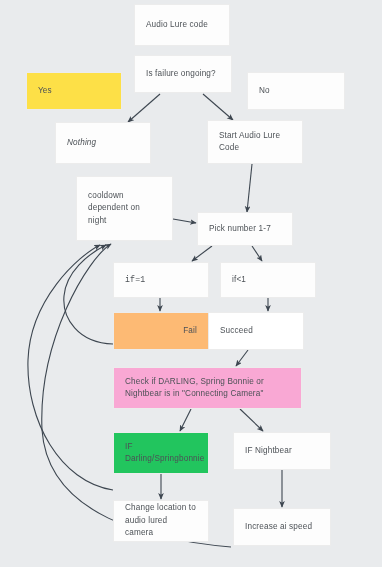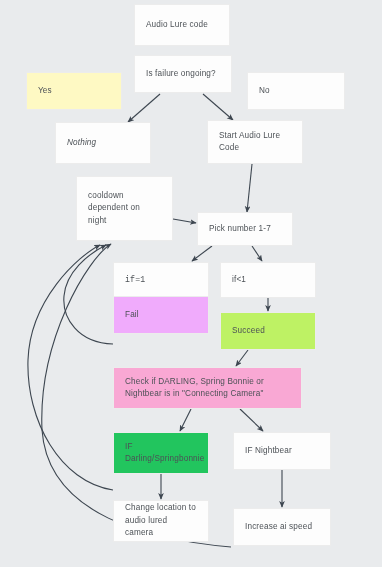--- a/index.html
+++ b/index.html
@@ -77,21 +77,21 @@
         <path d="M 231 547 C 150 540 48 516 42 430 C 38 340 88 258 111 244" fill="none" stroke="#3d4650" stroke-width="1.1" marker-end="url(#arrowhead)"></path>
       </g>
   </svg>
   <div id="node-layer">
       <div class="node" style="left: 134px; top: 4px; width: 96px; height: 42px; background: rgb(253, 253, 253); color: rgb(76, 81, 86);">
         <span>Audio Lure code</span>
       </div>
       <div class="node" style="left: 134px; top: 55px; width: 98px; height: 38px; background: rgb(253, 253, 253); color: rgb(76, 81, 86);">
         <span>Is failure ongoing?</span>
       </div>
-      <div class="node" style="left: 26px; top: 72px; width: 96px; height: 38px; background: #fef9c3; color: rgb(76, 81, 86);">
+      <div class="node" style="left: 26px; top: 72px; width: 96px; height: 38px; background: #fde047; color: rgb(76, 81, 86);">
         <span>Yes</span>
       </div>
       <div class="node" style="left: 247px; top: 72px; width: 98px; height: 38px; background: rgb(253, 253, 253); color: rgb(76, 81, 86);">
         <span>No</span>
       </div>
       <div class="node" style="left: 55px; top: 122px; width: 96px; height: 42px; background: rgb(253, 253, 253); color: rgb(76, 81, 86); font-style: italic;">
         <span>Nothing</span>
       </div>
       <div class="node" style="left: 207px; top: 120px; width: 96px; height: 44px; background: rgb(253, 253, 253); color: rgb(76, 81, 86);">
         <span>Start Audio Lure
@@ -104,24 +104,24 @@
       </div>
       <div class="node" style="left: 197px; top: 212px; width: 96px; height: 34px; background: rgb(253, 253, 253); color: rgb(76, 81, 86);">
         <span>Pick number 1-7</span>
       </div>
       <div class="node" style="left: 113px; top: 262px; width: 96px; height: 36px; background: rgb(253, 253, 253); color: rgb(76, 81, 86); font-family: Liberation Mono, monospace;">
         <span>if=1</span>
       </div>
       <div class="node" style="left: 220px; top: 262px; width: 96px; height: 36px; background: rgb(253, 253, 253); color: rgb(76, 81, 86);">
         <span>if&lt;1</span>
       </div>
-      <div class="node" style="left: 113px; top: 296px; width: 96px; height: 38px; background: #f0abfc; color: rgb(76, 81, 86);">
+      <div class="node" style="left: 113px; top: 312px; width: 96px; height: 38px; background: #fdba74; color: rgb(76, 81, 86); justify-content: flex-end;">
         <span>Fail</span>
       </div>
-      <div class="node" style="left: 220px; top: 312px; width: 96px; height: 38px; background: #bef264; color: rgb(76, 81, 86);">
+      <div class="node" style="left: 208px; top: 312px; width: 96px; height: 38px; background: #ffffff; color: rgb(76, 81, 86);">
         <span>Succeed</span>
       </div>
       <div class="node" style="left: 113px; top: 367px; width: 189px; height: 42px; background: #f9a8d4; color: rgb(76, 81, 86);">
         <span>Check if DARLING, Spring Bonnie or
 Nightbear is in "Connecting Camera"</span>
       </div>
       <div class="node" style="left: 113px; top: 432px; width: 96px; height: 42px; background: #22c55e; color: rgb(76, 81, 86);">
         <span>IF
 Darling/Springbonnie</span>
       </div>

